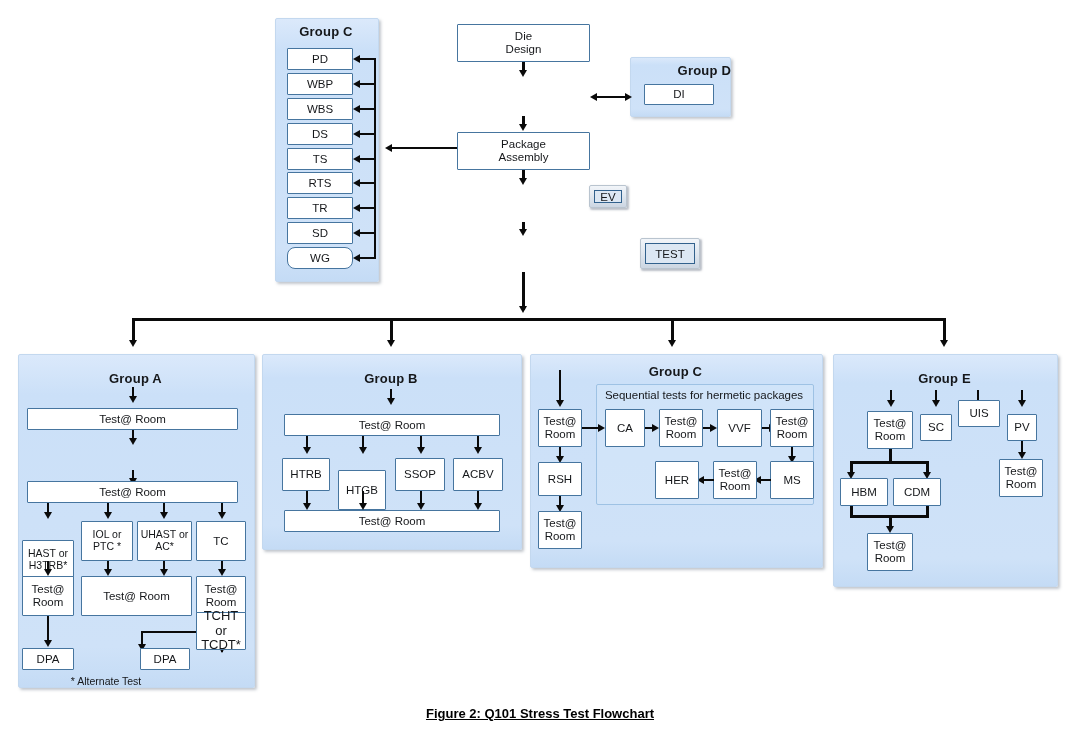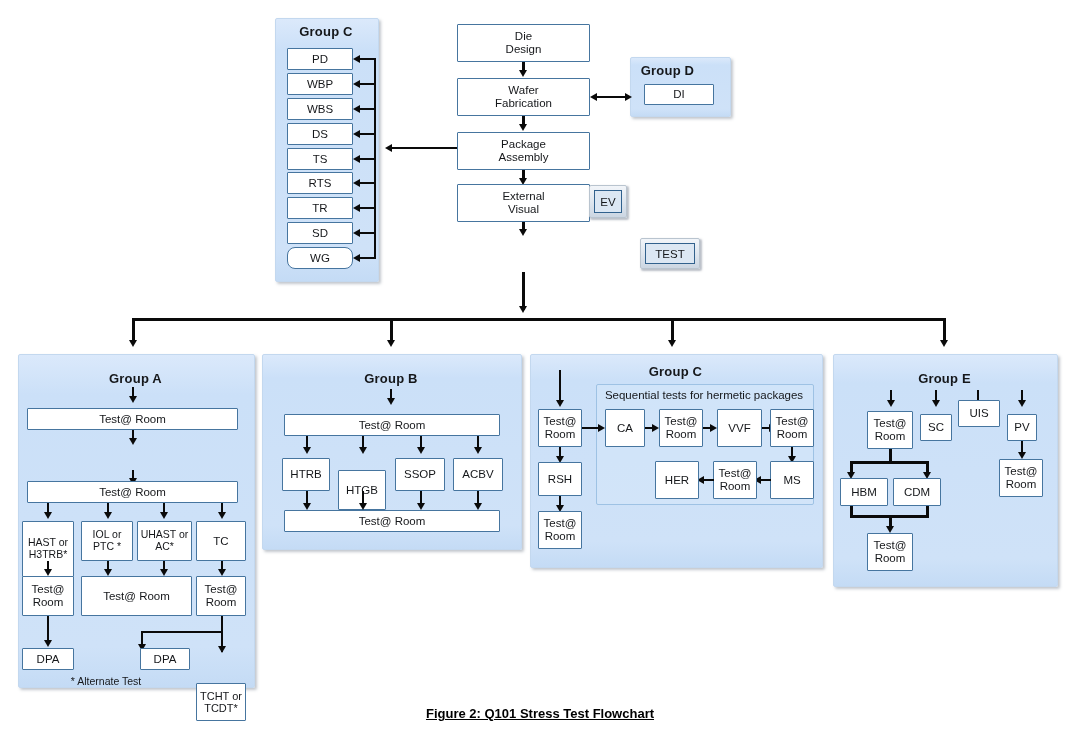--- a/index.html
+++ b/index.html
@@ -153,46 +153,42 @@
   <div class="arw left" style="left:353px;top:254.2px;"></div>
 
   <div class="ln h" style="left:392px;top:147px;width:68px;"></div>
   <div class="arw left" style="left:385px;top:144.2px;"></div>
 
   <div class="box plain" style="left:457px;top:24px;width:133px;height:38px;">Die
 Design</div>
   <div class="ln v" style="left:522.3px;top:62px;height:10px;"></div>
   <div class="arw down" style="left:518.9px;top:70px;"></div>
 
-  <div class="box plain" style="left:457px;top:78px;width:133px;height:38px;">Wafer
-Fabrication</div>
   <div class="ln v" style="left:522.3px;top:116px;height:10px;"></div>
   <div class="arw down" style="left:518.9px;top:124px;"></div>
 
   <div class="box plain" style="left:457px;top:132px;width:133px;height:38px;">Package
 Assembly</div>
   <div class="ln v" style="left:522.3px;top:170px;height:10px;"></div>
   <div class="arw down" style="left:518.9px;top:178px;"></div>
 
-  <div class="box plain" style="left:457px;top:184px;width:133px;height:38px;">External
-Visual</div>
   <div class="ln v" style="left:522.3px;top:222px;height:9px;"></div>
   <div class="arw down" style="left:518.9px;top:229px;"></div>
 
 
-  <div class="badge" style="left:589px;top:185px;width:38px;height:33px;">
+  <div class="badge" style="left:589px;top:185px;width:38px;height:23px;">
     <span>EV</span>
   </div>
 
   <div class="badge" style="left:640px;top:238px;width:60px;height:31px;">
     <span>TEST</span>
   </div>
 
   <div class="panel" style="left:630px;top:57px;width:99px;height:58px;"></div>
-  <div class="panel-title" style="left:618px;top:63px;width:99px;">Group D</div>
+  <div class="panel-title" style="left:632px;top:63px;width:99px;text-align:right;">Group D</div>
   <div class="box plain" style="left:644px;top:84px;width:70px;height:21px;">DI</div>
 
   <div class="ln h" style="left:597px;top:95.5px;width:28px;"></div>
   <div class="arw left" style="left:590px;top:92.7px;"></div>
   <div class="arw right" style="left:625px;top:92.7px;"></div>
 
   <div class="ln v" style="left:522.3px;top:272px;height:38px;"></div>
   <div class="arw down" style="left:518.9px;top:306px;"></div>
 
   <div class="ln thick h" style="left:132px;top:318px;width:814px;"></div>
@@ -226,21 +222,21 @@
 
   <div class="ln v" style="left:47px;top:503px;height:11px;"></div>
   <div class="arw down" style="left:43.6px;top:512px;"></div>
   <div class="ln v" style="left:107px;top:503px;height:11px;"></div>
   <div class="arw down" style="left:103.6px;top:512px;"></div>
   <div class="ln v" style="left:163px;top:503px;height:11px;"></div>
   <div class="arw down" style="left:159.6px;top:512px;"></div>
   <div class="ln v" style="left:221px;top:503px;height:11px;"></div>
   <div class="arw down" style="left:217.6px;top:512px;"></div>
 
-  <div class="box plain" style="left:22px;top:521px;width:52px;height:56px;font-size:10.5px;">HAST or
+  <div class="box plain" style="left:22px;top:540px;width:52px;height:40px;font-size:10.5px;">HAST or
 H3TRB*</div>
   <div class="box plain" style="left:81px;top:521px;width:52px;height:40px;font-size:10.5px;">IOL or
 PTC *</div>
   <div class="box plain" style="left:137px;top:521px;width:55px;height:40px;font-size:10.5px;">UHAST or
 AC*</div>
   <div class="box plain" style="left:196px;top:521px;width:50px;height:40px;">TC</div>
 
   <div class="ln v" style="left:47px;top:561px;height:10px;"></div>
   <div class="arw down" style="left:43.6px;top:569px;"></div>
   <div class="ln v" style="left:107px;top:561px;height:10px;"></div>
@@ -260,21 +256,21 @@
   <div class="arw down" style="left:43.6px;top:640px;"></div>
 
   <div class="ln v" style="left:221px;top:616px;height:36px;"></div>
   <div class="ln h" style="left:141px;top:631px;width:82px;"></div>
   <div class="ln v" style="left:141px;top:631px;height:15px;"></div>
   <div class="arw down" style="left:137.6px;top:644px;"></div>
   <div class="arw down" style="left:217.6px;top:646px;"></div>
 
   <div class="box plain" style="left:22px;top:648px;width:52px;height:22px;">DPA</div>
   <div class="box plain" style="left:140px;top:648px;width:50px;height:22px;">DPA</div>
-  <div class="box plain" style="left:196px;top:683px;width:50px;height:38px;font-size:11px;">TCHT or
+  <div class="box plain" style="left:196px;top:612px;width:50px;height:38px;font-size:13px;">TCHT or
 TCDT*</div>
 
   <div class="note" style="left:22px;top:675px;width:168px;">* Alternate Test</div>
 
   <div class="panel" style="left:262px;top:354px;width:258px;height:194px;"></div>
   <div class="panel-title" style="left:262px;top:371px;width:258px;">Group B</div>
 
   <div class="ln v" style="left:390px;top:389px;height:11px;"></div>
   <div class="arw down" style="left:386.6px;top:398px;"></div>
 

